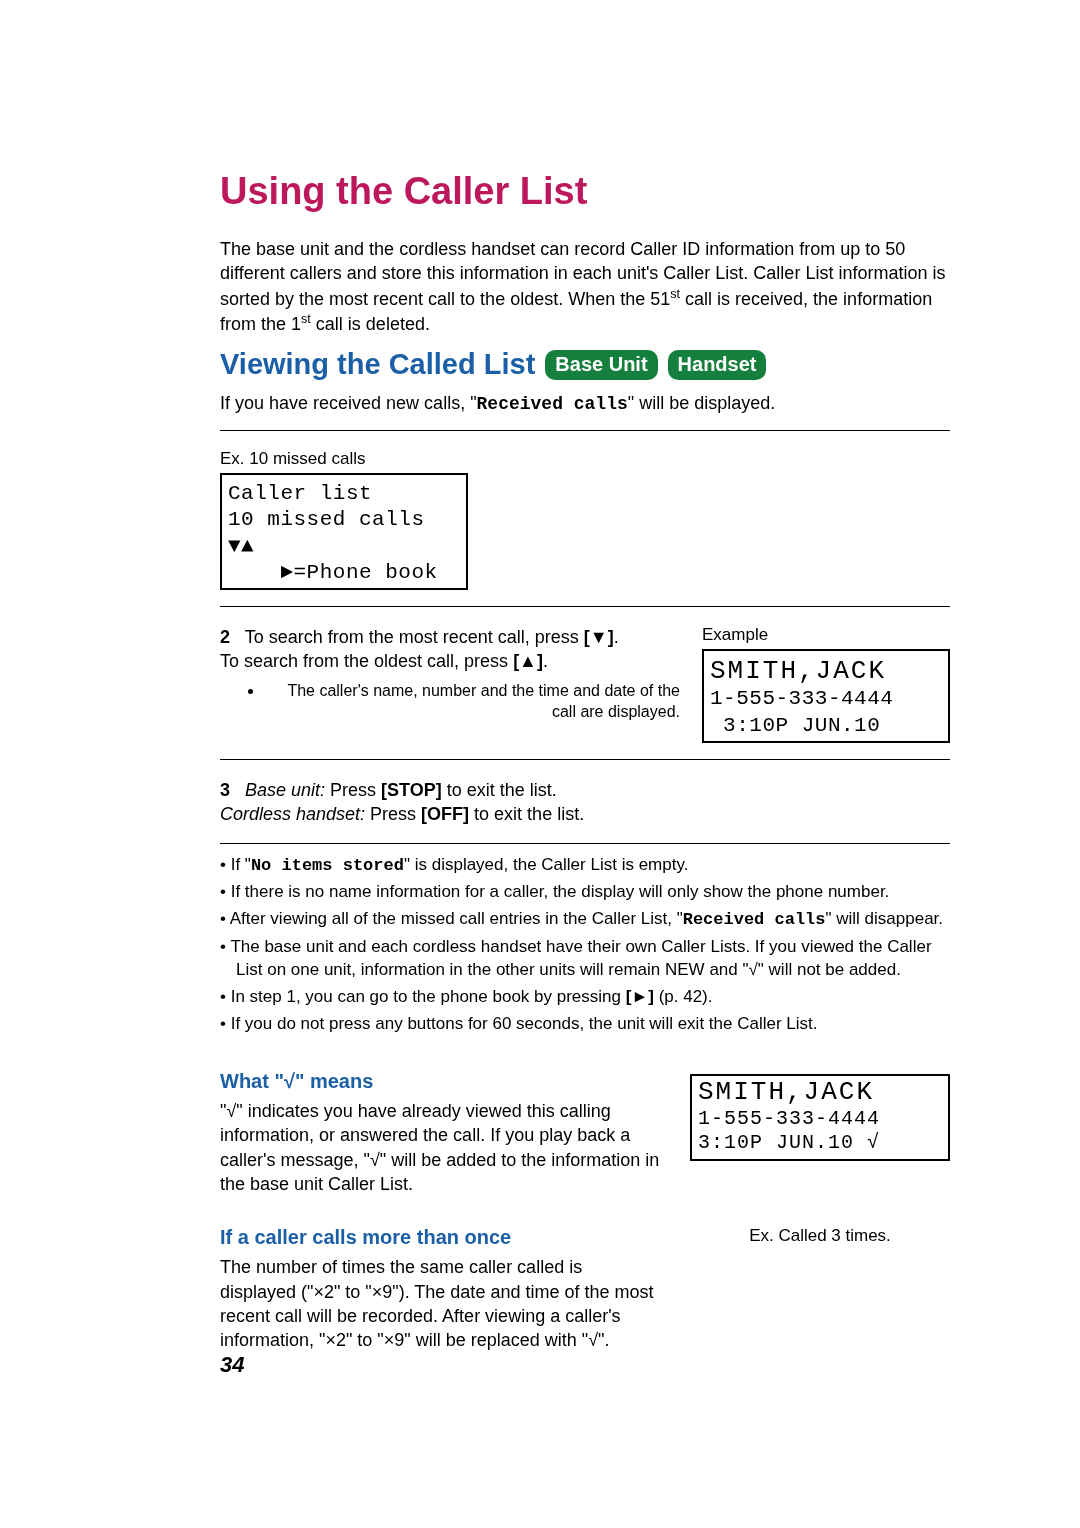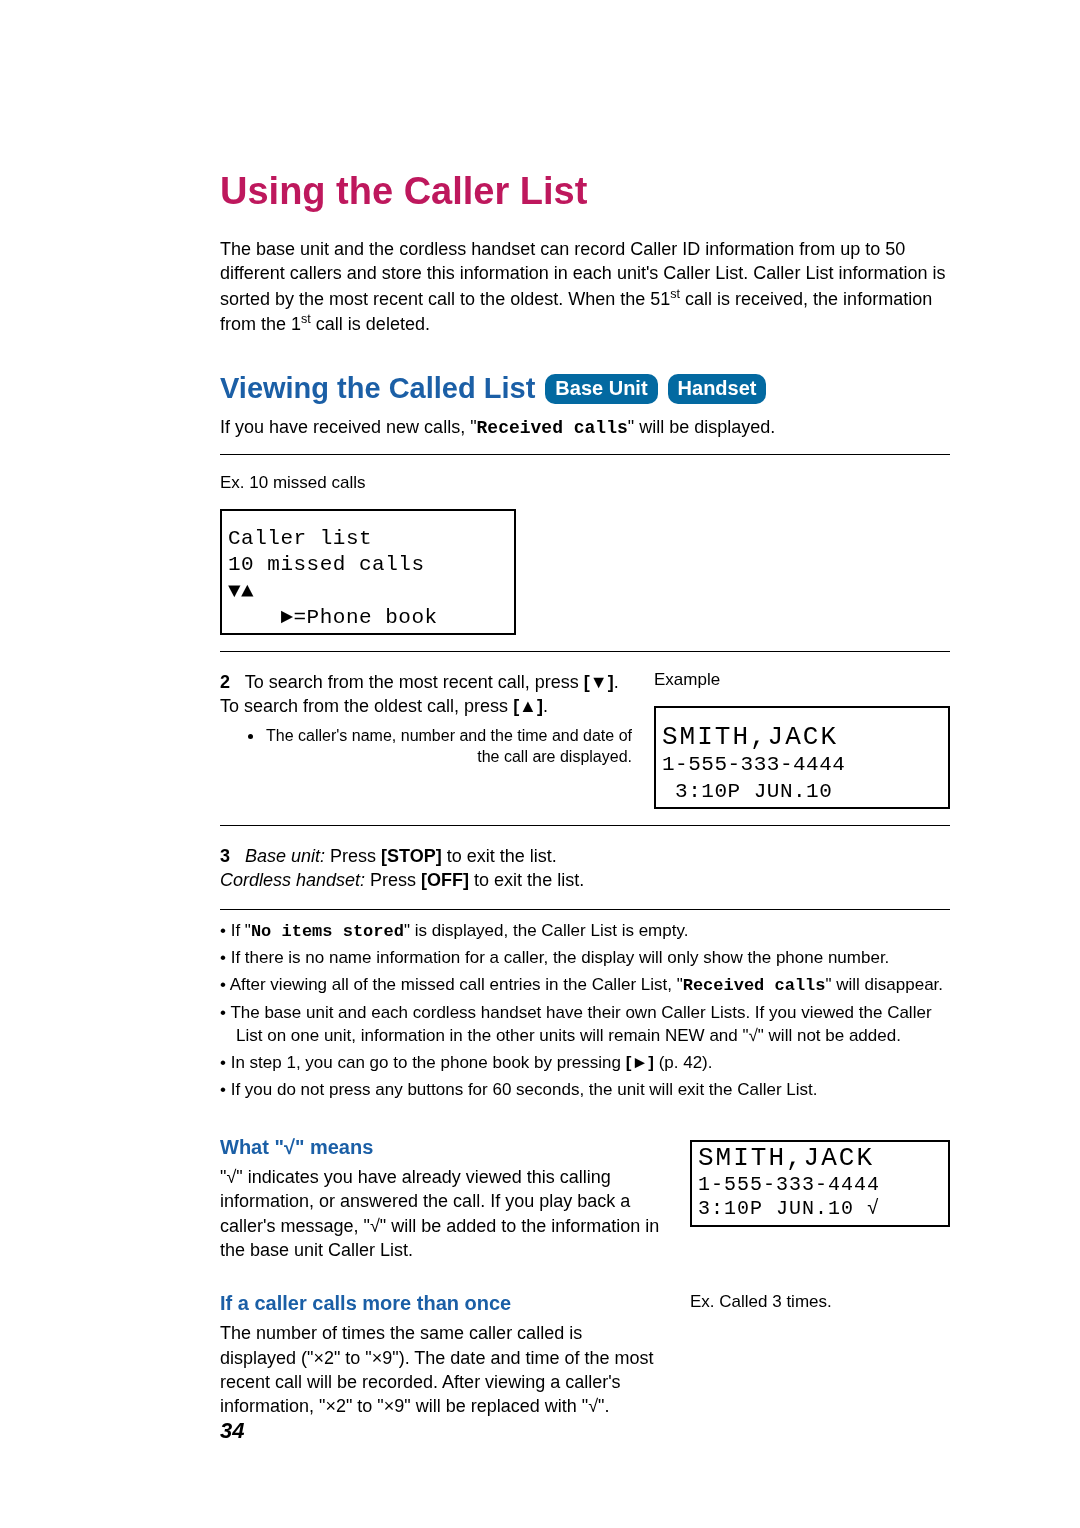--- a/index.html
+++ b/index.html
@@ -17,38 +17,38 @@
   }
   h1.title {
     font-size: 38px;
     font-weight: bold;
     color: #be185d;
     margin: 0 0 24px 0;
   }
   .intro {
     font-size: 18px;
     line-height: 1.35;
-    margin: 0 0 36px 0;
+    margin: 0 0 12px 0;
   }
   sup { font-size: 0.7em; vertical-align: super; }
   h2.subtitle-row {
     margin: 0 0 12px 0;
     font-size: 0;
     display:flex;
     align-items:center;
     gap:10px;
   }
   .subtitle-text {
     font-size: 29px;
     font-weight: bold;
     color: #1b5fa6;
   }
   .badge {
     display: inline-block;
-    background: #0369a1;
+    background: #15803d;
     color: #fff;
     font-size: 20px;
     font-weight: bold;
     padding: 3px 10px 4px;
     border-radius: 10px;
     vertical-align: middle;
   }
   .subnote {
     font-size: 18px;
     margin: 0 0 16px 0;
@@ -77,31 +77,31 @@
     display: inline-block;
     width: 20px;
   }
   .step-left ul {
     margin: 6px 0 0 0;
     padding-left: 44px;
     font-size: 16px;
     text-align: right;
   }
   .step-right {
-    width: 296px;
+    width: 248px;
     font-size: 17px;
   }
   .lcd {
     border: 2px solid #000;
     font-family: "Courier New", monospace;
     font-size: 21px;
     line-height: 1.25;
-    padding: 15px 6px 2px 6px;
+    padding: 6px 6px 2px 6px;
     white-space: pre;
-    margin-top: 16px;
+    margin-top: 4px;
     letter-spacing: 0.5px;
   }
   .lcd .bigname {
     font-size: 26px;
     letter-spacing: 2px;
     line-height: 1.1;
   }
   .notes {
     font-size: 17px;
     line-height: 1.35;
@@ -246,20 +246,20 @@
         <span class="n2"> 3:10P JUN.10 √</span>
       </div>
     </div>
   </div>
 
   <div class="two-col">
     <div class="left">
       <h3 class="small-head">If a caller calls more than once</h3>
       <div>The number of times the same caller called is displayed ("×2" to "×9"). The date and time of the most recent call will be recorded. After viewing a caller's information, "×2" to "×9" will be replaced with "√".</div>
     </div>
-    <div class="right" style="padding-top:30px;">
+    <div class="right" style="padding-top:30px;text-align:center;">
       <div style="margin-bottom:4px;">Ex. Called 3 times.</div>
     </div>
   </div>
 
   <div class="pagenum">34</div>
 
 </div>
 
 </body></html>

